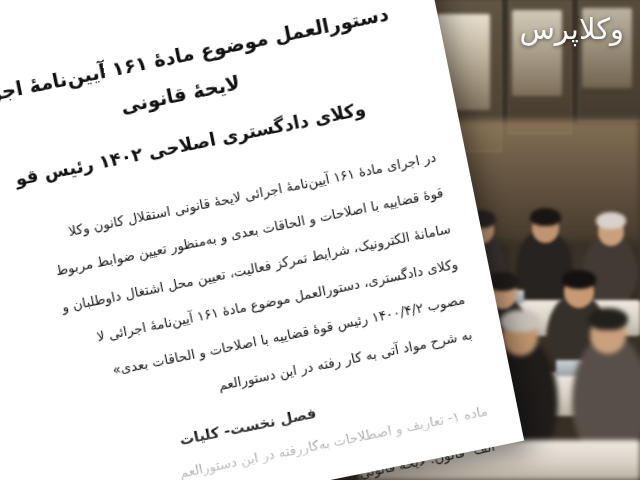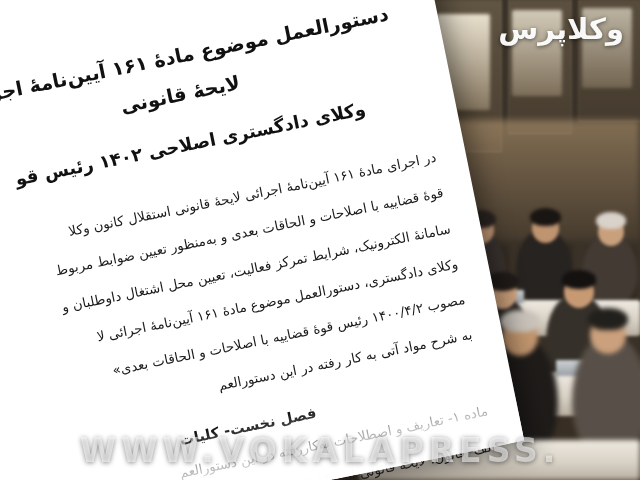--- a/index.html
+++ b/index.html
@@ -153,21 +153,21 @@
     background: linear-gradient(180deg, rgba(255,255,255,0) 0%, rgba(255,255,255,0.92) 72%, #fff 100%);
     pointer-events: none;
   }
 
   
   .wm-logo {
     position: absolute;
     right: 16px;
     top: 12px;
     font-size: 29px;
-    font-weight: 700;
+    font-weight: 400;
     color: rgba(255,255,255,0.96);
     text-shadow: 0 1px 4px rgba(0,0,0,0.55);
     direction: rtl;
     letter-spacing: 1px;
     font-family: "DejaVu Sans", sans-serif;
   }
   .wm-url {
     position: absolute;
     left: 0; right: 0;
     bottom: 10px;
@@ -284,15 +284,14 @@
           <p>الف- قانون: لایحه قانونی استقلال کان</p>
         </div>
 
       </div>
       <div class="doc-fade"></div>
     </div>
   </div>
 
   <div class="wm-logo">وکلاپرس</div>
 
-  <div class="wm-url">WWW.VOKALAPRESS.</div>
 
 </div>
 
 </body></html>

